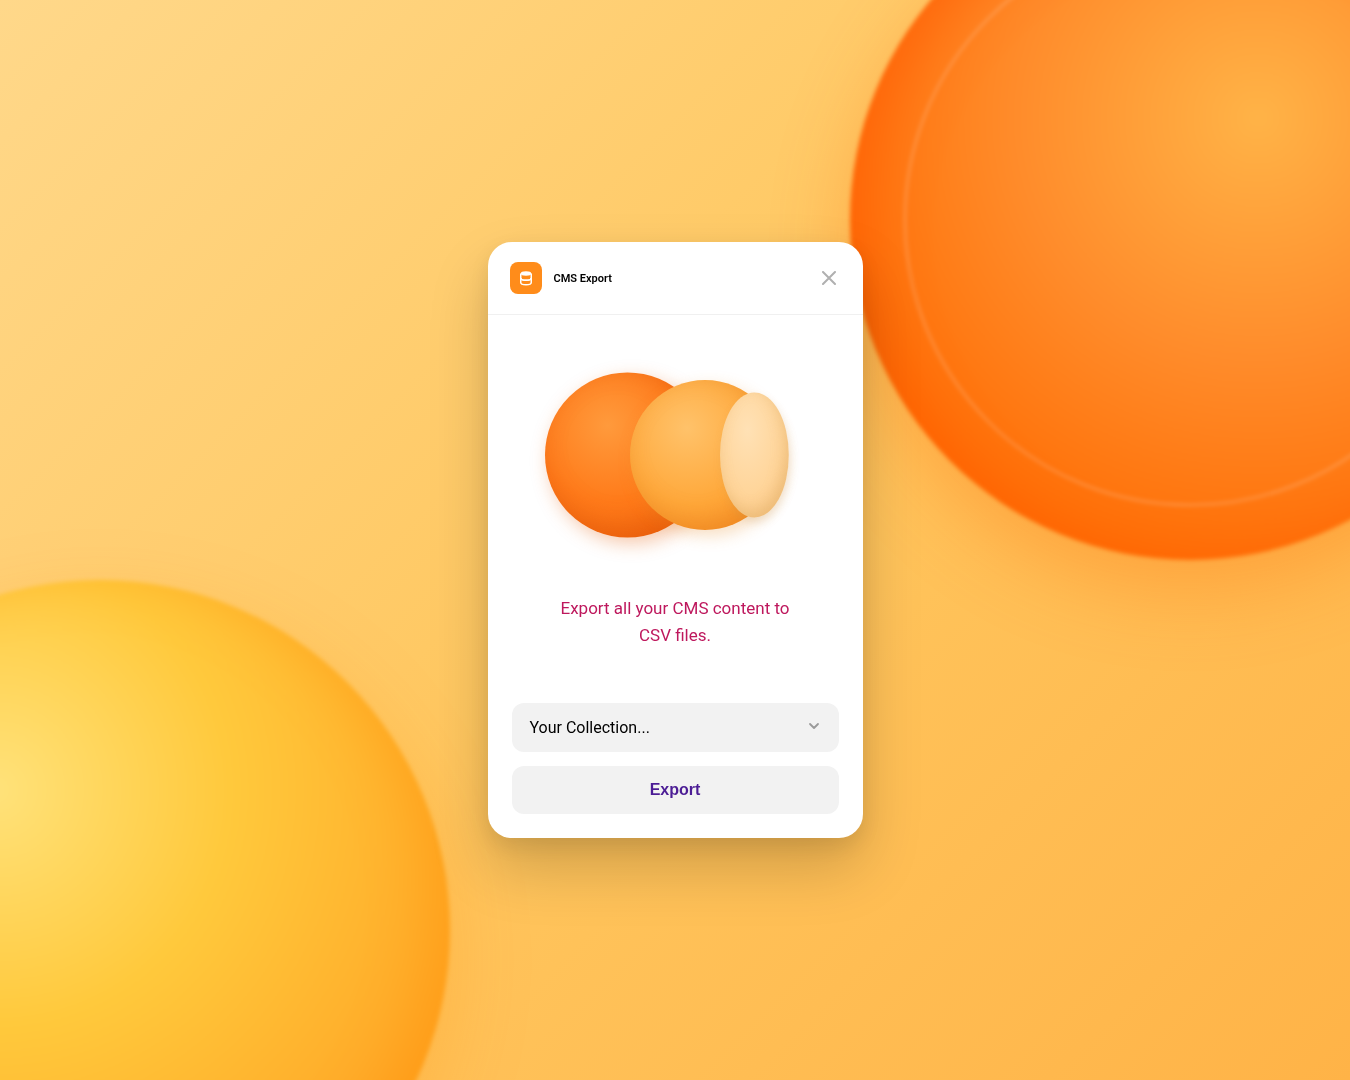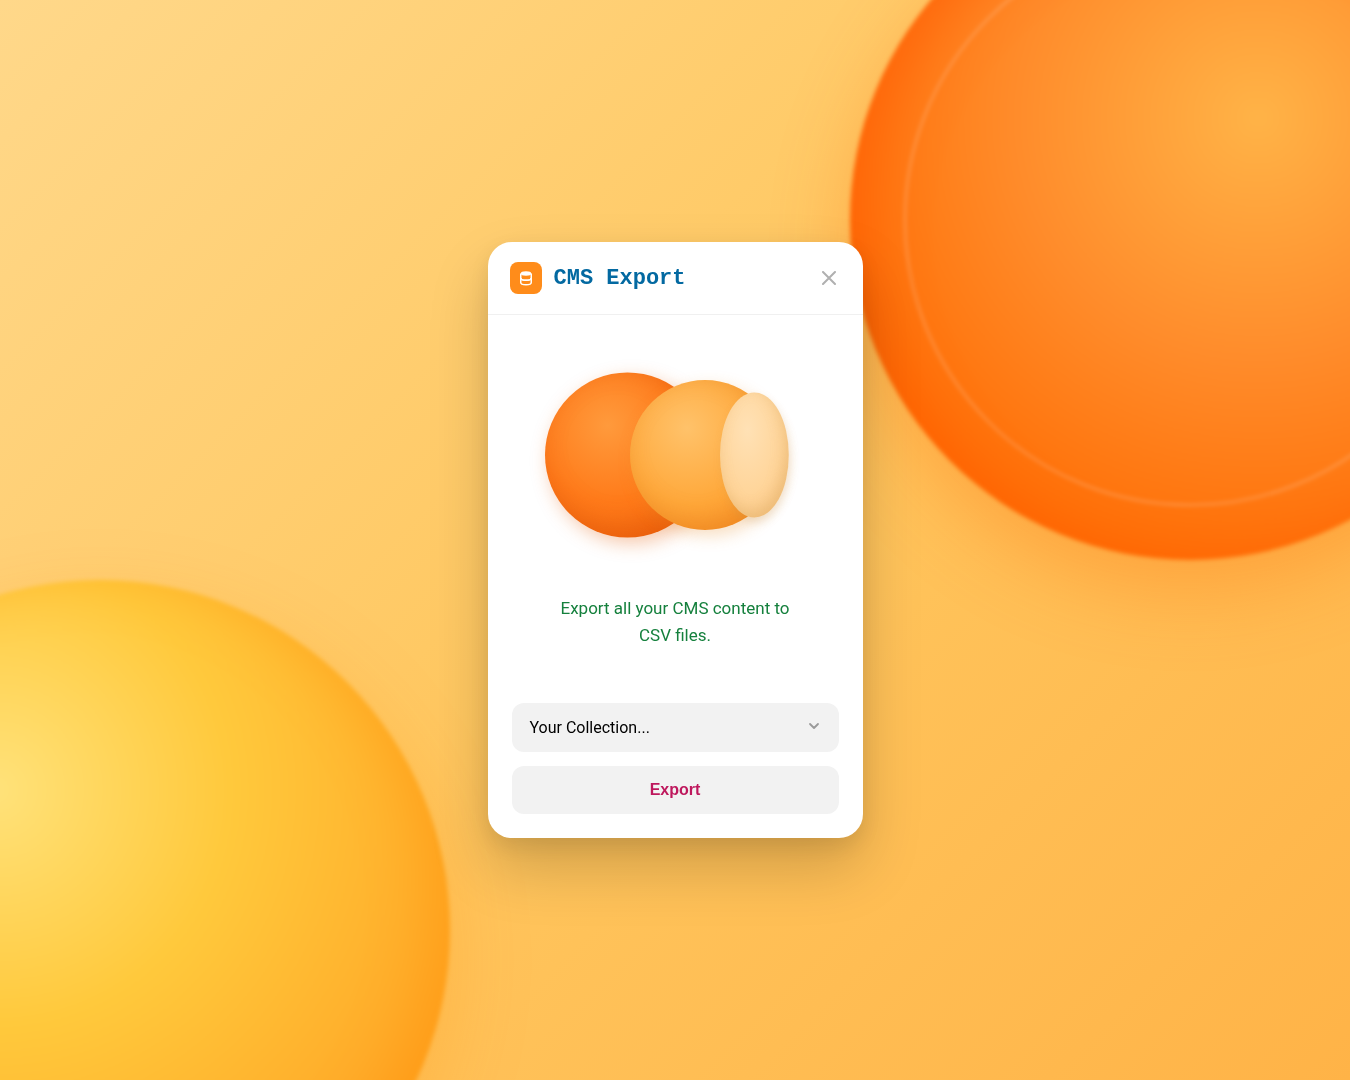--- a/index.html
+++ b/index.html
@@ -66,25 +66,24 @@
       height: 32px;
       border-radius: 8px;
       background: #ff8c1a;
       display: flex;
       align-items: center;
       justify-content: center;
       flex-shrink: 0;
     }
     .app-icon svg { width: 18px; height: 18px; }
     .card-title {
-      font-size: 22px;
+      font-size: 11px;
       font-weight: 600;
-      color: #0369a1;
+      color: #000000;
       flex: 1;
-      font-family: Liberation Mono, monospace;
     }
     .close-btn {
       width: 24px;
       height: 24px;
       display: flex;
       align-items: center;
       justify-content: center;
       cursor: pointer;
       color: #b0b0b0;
       font-size: 18px;
@@ -131,21 +130,21 @@
       left: 185px;
       transform: translateY(-50%) scaleX(0.55);
       transform-origin: left center;
       background: radial-gradient(circle at 40% 30%, #ffe1b5 0%, #ffd59a 55%, #f9c079 100%);
       box-shadow: inset -6px -6px 18px rgba(210,160,90,0.35), 3px 5px 12px rgba(200,150,80,0.22);
       z-index: 3;
     }
     
     .description {
       text-align: center;
-      color: #15803d;
+      color: #be185d;
       font-size: 17px;
       line-height: 1.55;
       margin-bottom: 55px;
       max-width: 230px;
     }
     
     .select-field {
       width: 100%;
       background: #f2f2f2;
       border-radius: 12px;
@@ -165,21 +164,21 @@
     }
     
     .export-btn {
       width: 100%;
       background: #f2f2f2;
       border: none;
       border-radius: 12px;
       padding: 15px;
       font-size: 16px;
       font-weight: 600;
-      color: #be185d;
+      color: #4c1d95;
       cursor: pointer;
     }
   </style>
 </head>
 <body>
 
 <div class="bg-disc-left"></div>
 <div class="bg-disc-right"></div>
 
 <div class="card">

